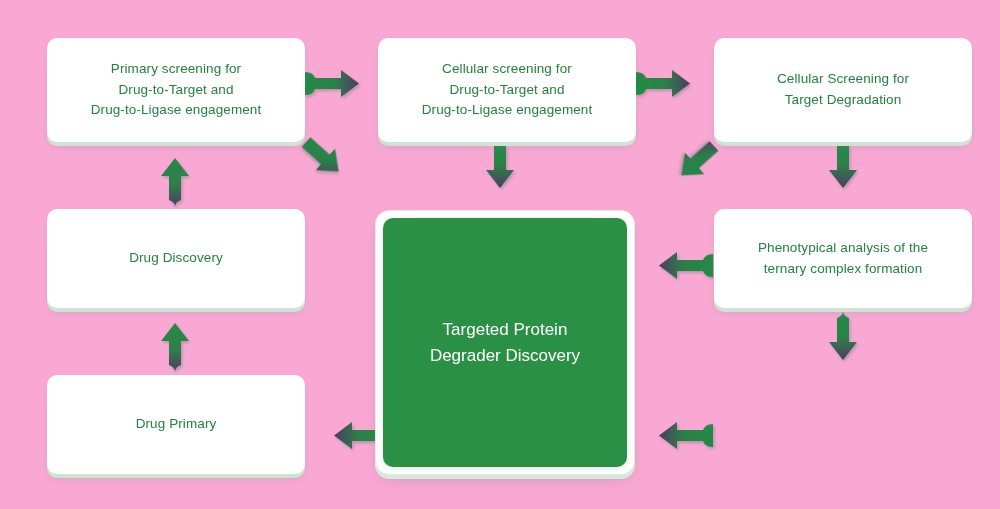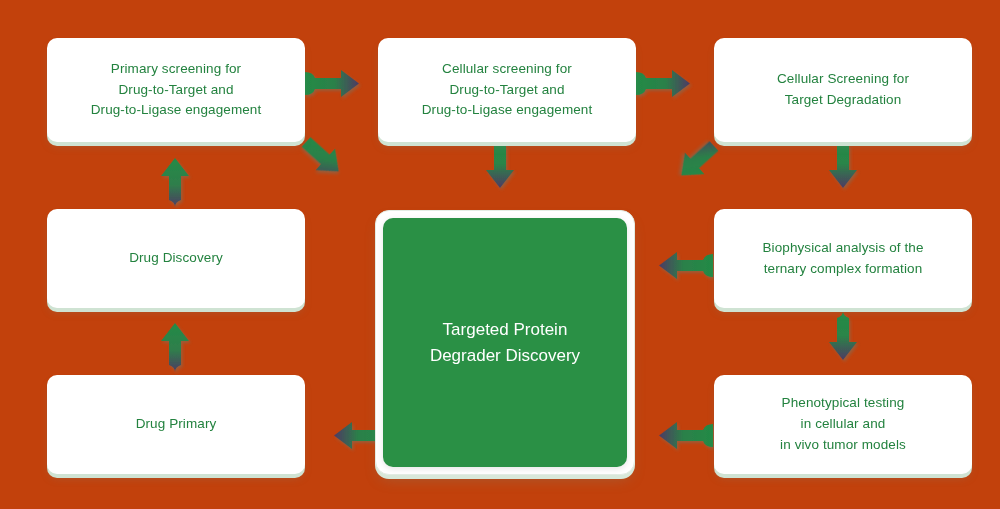--- a/index.html
+++ b/index.html
@@ -8,21 +8,21 @@
     padding: 0;
     background: #ffffff;
   }
   body {
     font-family: "Liberation Sans", sans-serif;
   }
   #canvas {
     position: relative;
     width: 1000px;
     height: 509px;
-    background: #c2410c;
+    background: #f9a8d4;
     overflow: hidden;
   }
 
   
   .node {
     position: absolute;
     box-sizing: border-box;
     background: #ffffff;
     border-radius: 10px;
     display: flex;
@@ -171,29 +171,24 @@
 Drug-to-Target and
 Drug-to-Ligase engagement</span>
   </div>
 
   <div class="node" style="left:714px; top:38px;  width:258px; height:104px;">
     <span class="node-label">Cellular Screening for
 Target Degradation</span>
   </div>
 
   <div class="node" style="left:714px; top:209px; width:258px; height:99px;">
-    <span class="node-label">Biophysical analysis of the
+    <span class="node-label">Phenotypical analysis of the
 ternary complex formation</span>
   </div>
 
-  <div class="node" style="left:714px; top:375px; width:258px; height:99px;">
-    <span class="node-label">Phenotypical testing
-in cellular and
-in vivo tumor models</span>
-  </div>
 
   <div class="node" style="left:47px;  top:375px; width:258px; height:99px;">
     <span class="node-label">Drug Primary</span>
   </div>
 
   <div class="node" style="left:47px;  top:209px; width:258px; height:99px;">
     <span class="node-label">Drug Discovery</span>
   </div>
 
   <div class="hub-frame" style="left:375px; top:210px; width:260px; height:265px;"></div>

